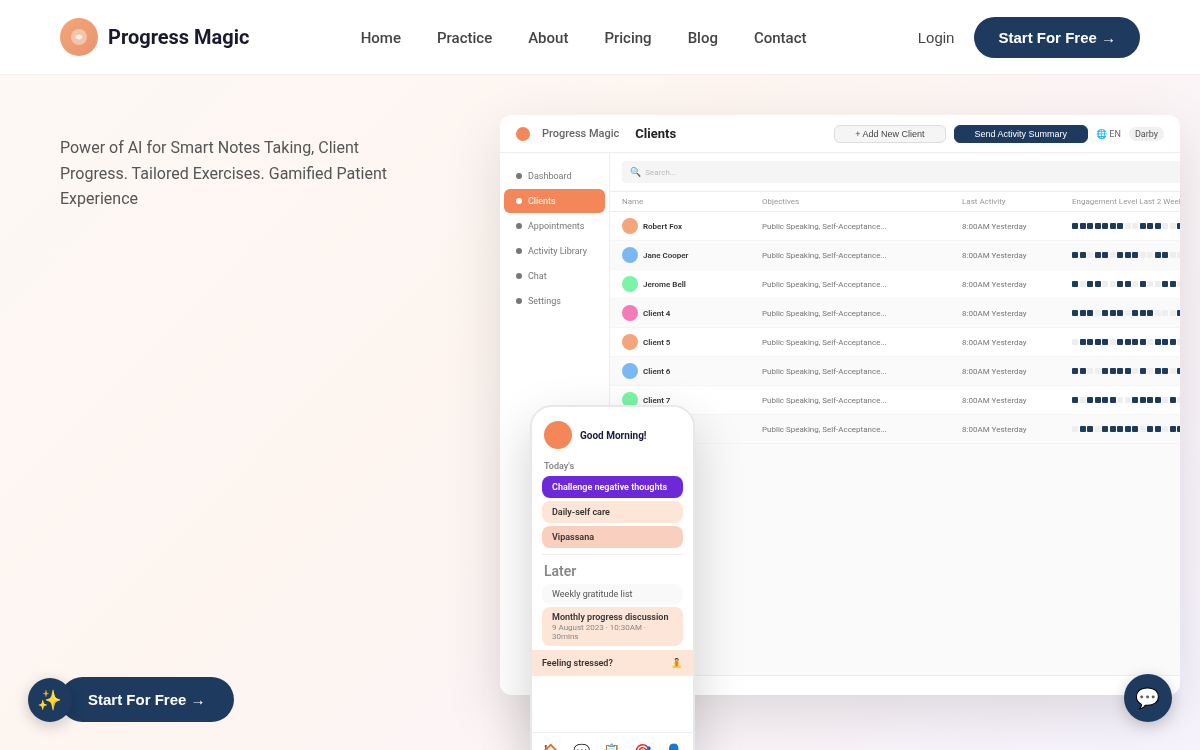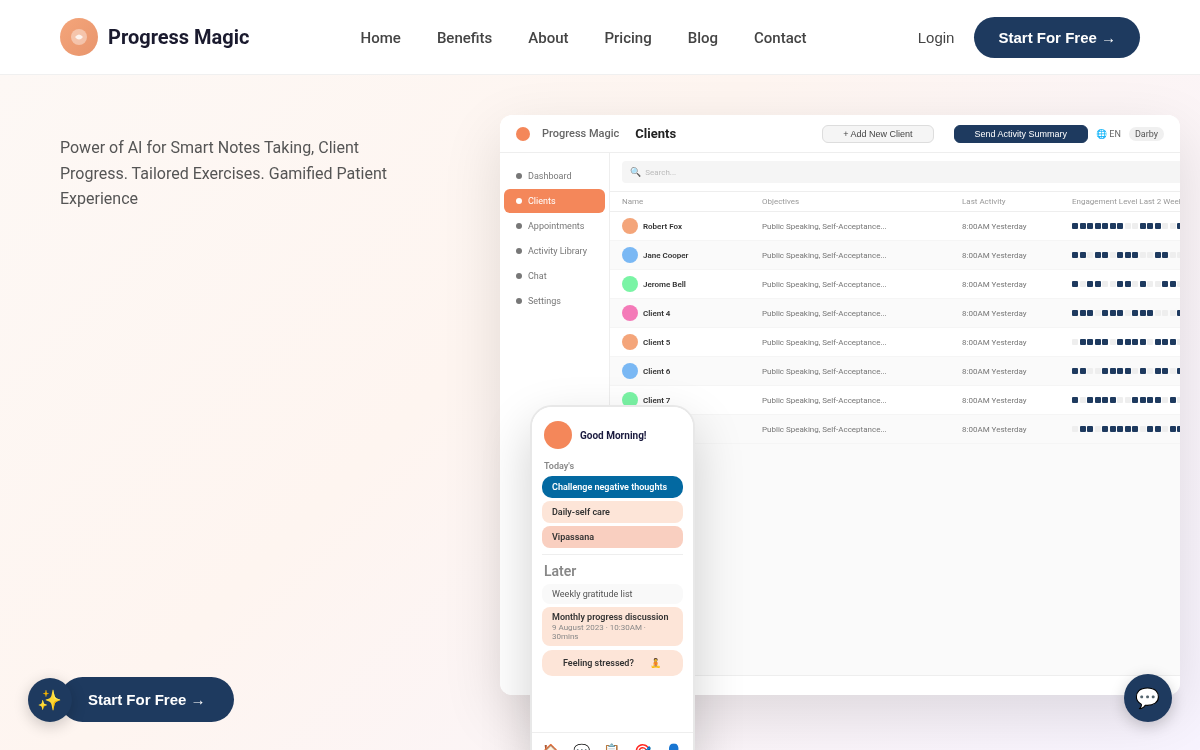--- a/index.html
+++ b/index.html
@@ -195,21 +195,20 @@
       color: #444;
       cursor: pointer;
       display: flex;
       align-items: center;
       gap: 3px;
     }
     .dash-btn-small.dark {
       background: #1e3a5f;
       color: #fff;
       border-color: #1e3a5f;
-      margin-left: 12px;
     }
     .lang-badge {
       font-size: 9px;
       color: #666;
       display: flex;
       align-items: center;
       gap: 2px;
     }
     .user-badge {
       font-size: 9px;
@@ -386,21 +385,21 @@
       font-weight: 600;
     }
     .mobile-task {
       margin: 3px 10px;
       padding: 6px 10px;
       border-radius: 8px;
       font-size: 9px;
       font-weight: 600;
       color: #333;
     }
-    .mobile-task.orange { background: #0369a1; color: #fff; border-radius: 10px; }
+    .mobile-task.orange { background: #6d28d9; color: #fff; }
     .mobile-task.peach { background: #fde5d8; color: #333; }
     .mobile-task.salmon { background: #f9cfc0; color: #333; }
     .mobile-divider {
       height: 1px;
       background: #eee;
       margin: 6px 10px;
     }
     .mobile-later-label {
       font-size: 14px;
       color: #888;
@@ -426,23 +425,23 @@
     .mobile-appt-title {
       font-weight: 600;
       font-size: 9px;
     }
     .mobile-appt-time {
       font-size: 8px;
       color: #888;
       margin-top: 1px;
     }
     .mobile-cta-card {
-      margin: 4px 10px;
-      padding: 8px 21px;
-      border-radius: 10px;
+      margin: 4px 0;
+      padding: 8px 10px;
+      border-radius: 0;
       background: #fde5d8;
       display: flex;
       align-items: center;
       justify-content: space-between;
       font-size: 9px;
       font-weight: 600;
       color: #333;
     }
     .mobile-bottom-nav {
       position: absolute;
@@ -510,21 +509,21 @@
       <svg width="22" height="22" viewBox="0 0 22 22" fill="none">
         <circle cx="11" cy="11" r="8" fill="rgba(255,255,255,0.4)"></circle>
         <path d="M7 11 Q11 6 15 11 Q11 16 7 11Z" fill="white" opacity="0.8"></path>
       </svg>
     </div>
     <span class="logo-text">Progress Magic</span>
   </div>
 
   <ul class="nav-links">
     <li><a href="#">Home</a></li>
-    <li><a href="#">Benefits</a></li>
+    <li><a href="#">Practice</a></li>
     <li><a href="#">About</a></li>
     <li><a href="#">Pricing</a></li>
     <li><a href="#">Blog</a></li>
     <li><a href="#">Contact</a></li>
   </ul>
 
   <div class="nav-right">
     <button class="login-btn">Login</button>
     <button class="cta-btn-nav">Start For Free →</button>
   </div>

